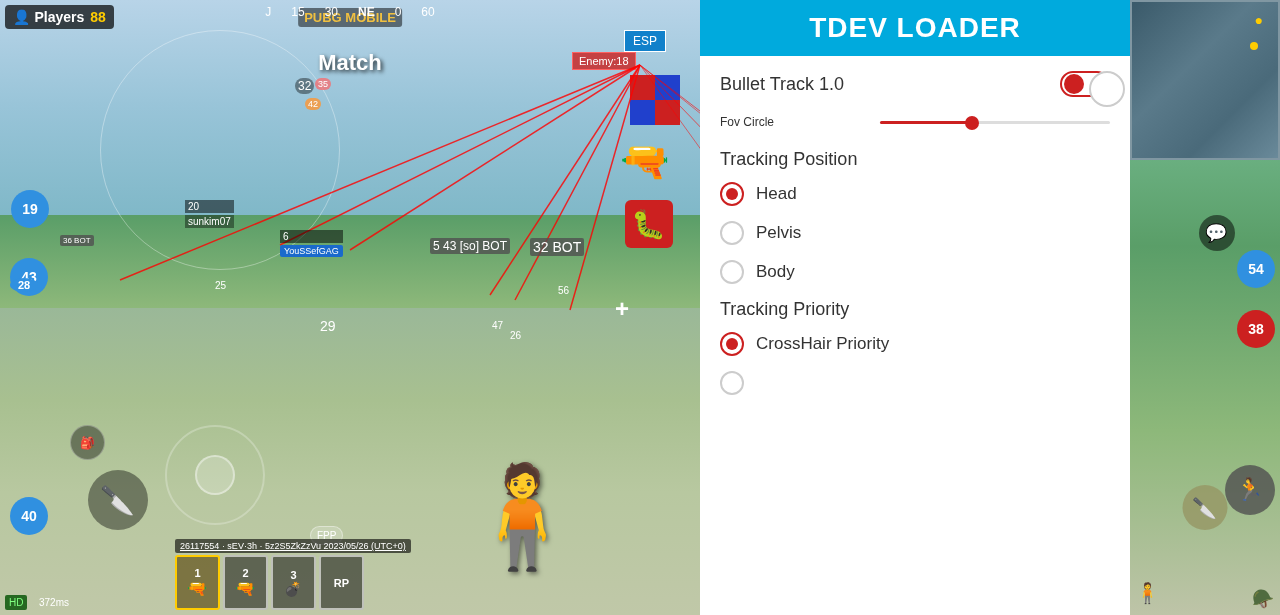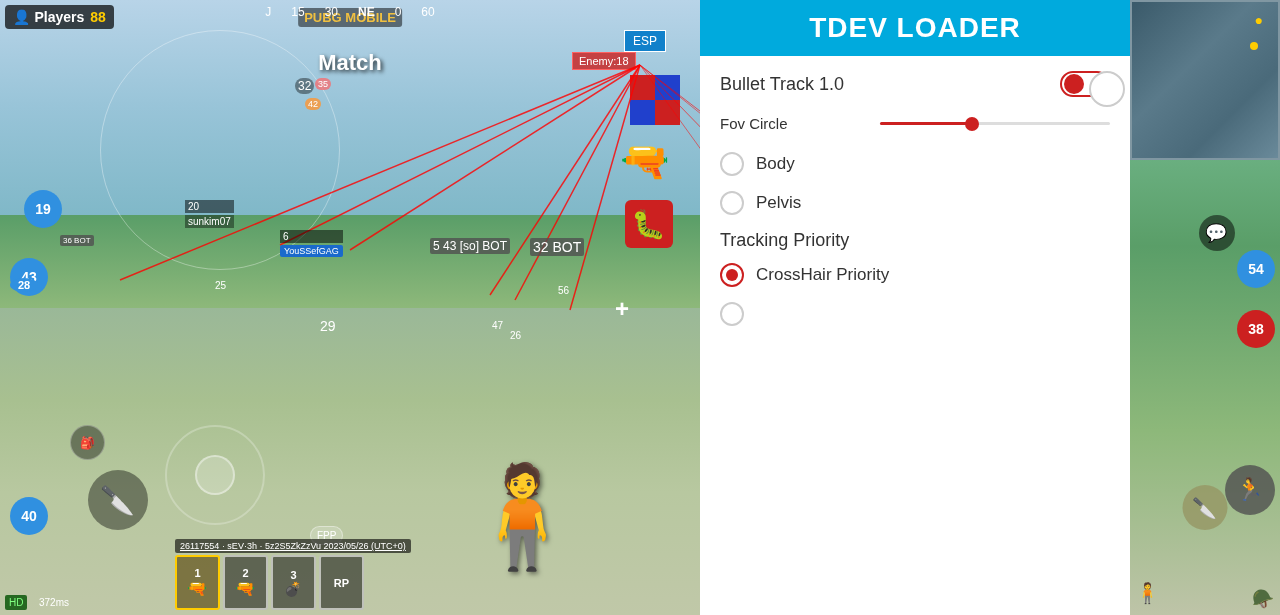--- a/index.html
+++ b/index.html
@@ -260,21 +260,21 @@
       font-size: 10px;
       padding: 3px 6px;
       border-radius: 10px;
       border: 1px solid rgba(255,255,255,0.4);
     }
 
     
     .right-player-19 {
       position: absolute;
       top: 190px;
-      left: 24px;
+      left: 11px;
       background: #3090e0;
       border-radius: 50%;
       width: 38px; height: 38px;
       color: white;
       font-weight: bold;
       font-size: 14px;
       display: flex;
       align-items: center;
       justify-content: center;
     }
@@ -486,21 +486,21 @@
     }
 
     
     .slider-row {
       display: flex;
       align-items: center;
       margin-bottom: 20px;
     }
 
     .slider-label {
-      font-size: 15px;
+      font-size: 12px;
       color: #333;
       font-weight: 500;
       width: 150px;
     }
 
     .slider-track {
       flex: 1;
       height: 3px;
       background: #ddd;
       border-radius: 2px;
@@ -784,32 +784,39 @@
     </div>
 
     <div class="slider-row">
       <span class="slider-label">Fov Circle</span>
       <div class="slider-track">
         <div class="slider-fill" style="width:40%;"></div>
         <div class="slider-thumb" style="left:40%;"></div>
       </div>
     </div>
 
-
+    <div class="section-title">Tracking Position</div>
+
+    <div class="radio-row">
+      <div class="radio-outer">
+        <div class="radio-inner"></div>
+      </div>
+      <span class="radio-label">Head</span>
+    </div>
+
+    <div class="radio-row">
+      <div class="radio-outer" style="border-color:#ccc;">
+      </div>
+      <span class="radio-label">Pelvis</span>
+    </div>
 
     <div class="radio-row">
       <div class="radio-outer" style="border-color:#ccc;">
       </div>
       <span class="radio-label">Body</span>
-    </div>
-
-    <div class="radio-row">
-      <div class="radio-outer" style="border-color:#ccc;">
-      </div>
-      <span class="radio-label">Pelvis</span>
     </div>
 
     <div class="section-title" style="margin-top:5px;">Tracking Priority</div>
 
     <div class="radio-row">
       <div class="radio-outer">
         <div class="radio-inner"></div>
       </div>
       <span class="radio-label">CrossHair Priority</span>
     </div>

